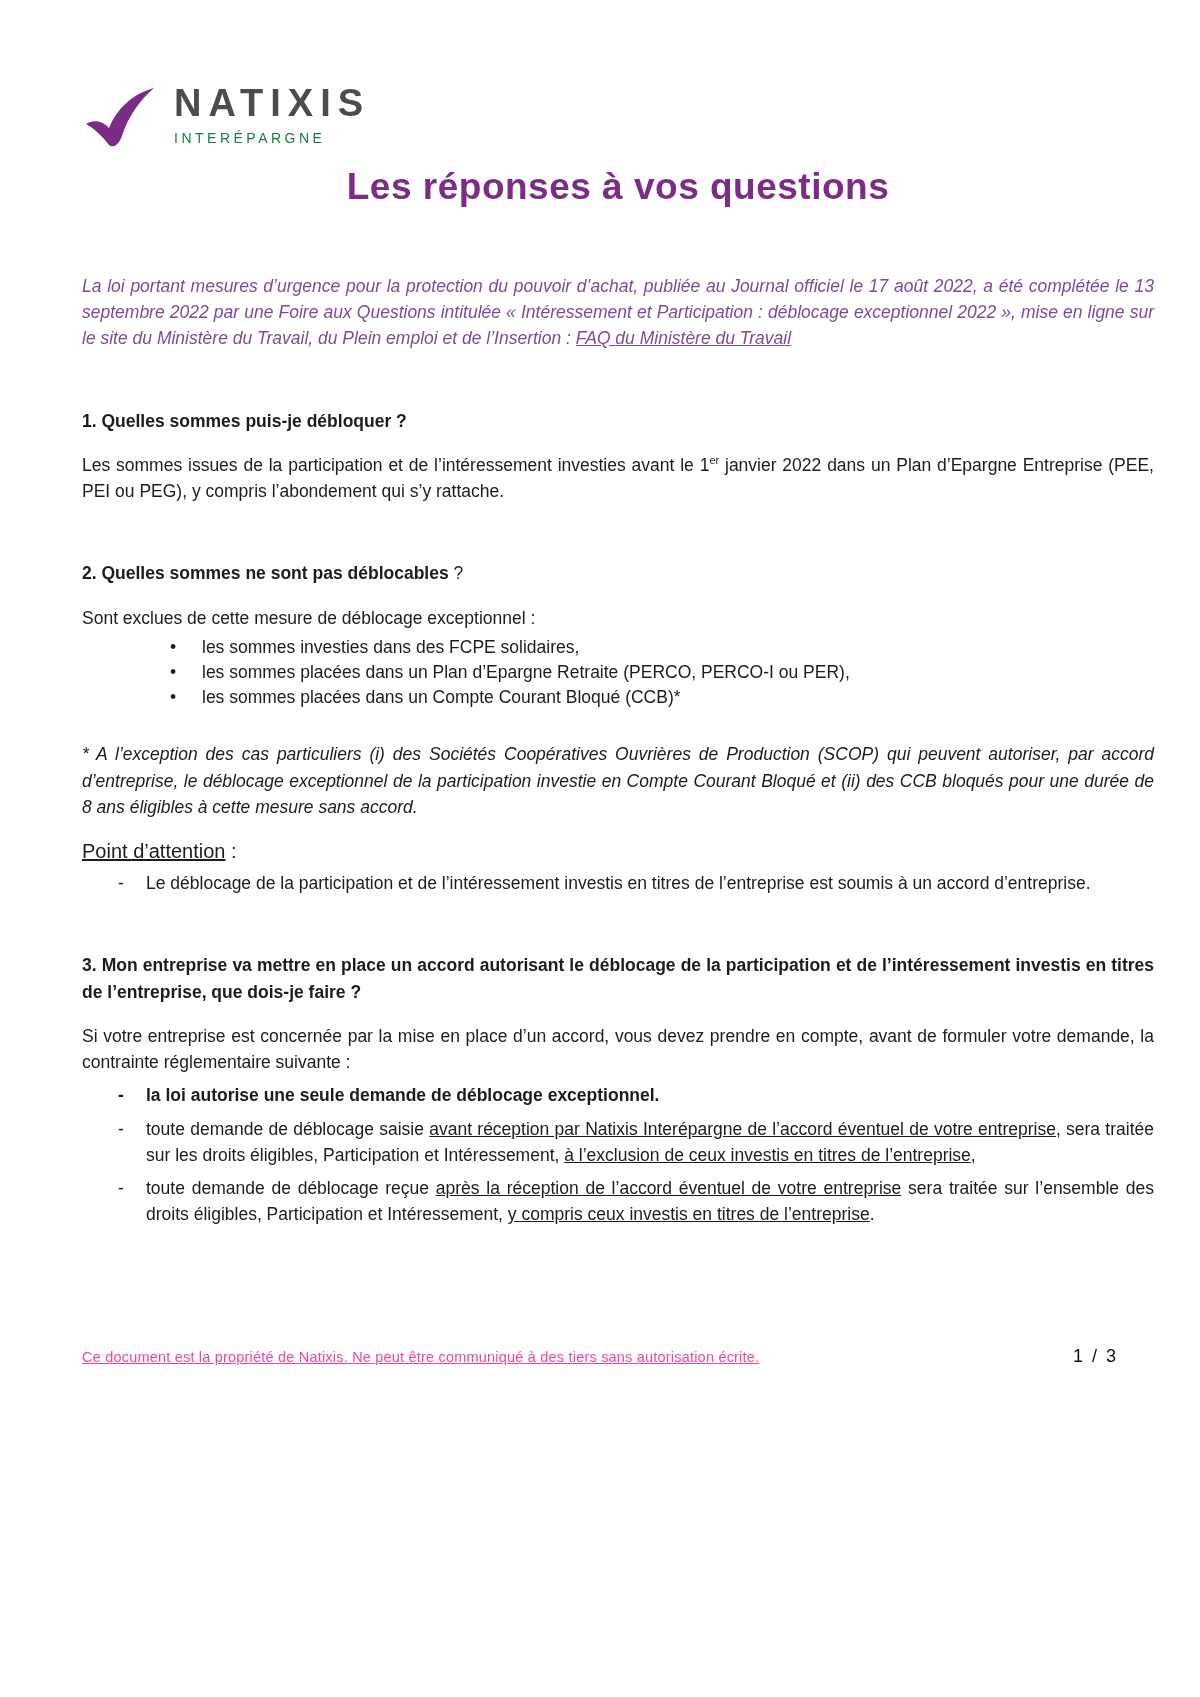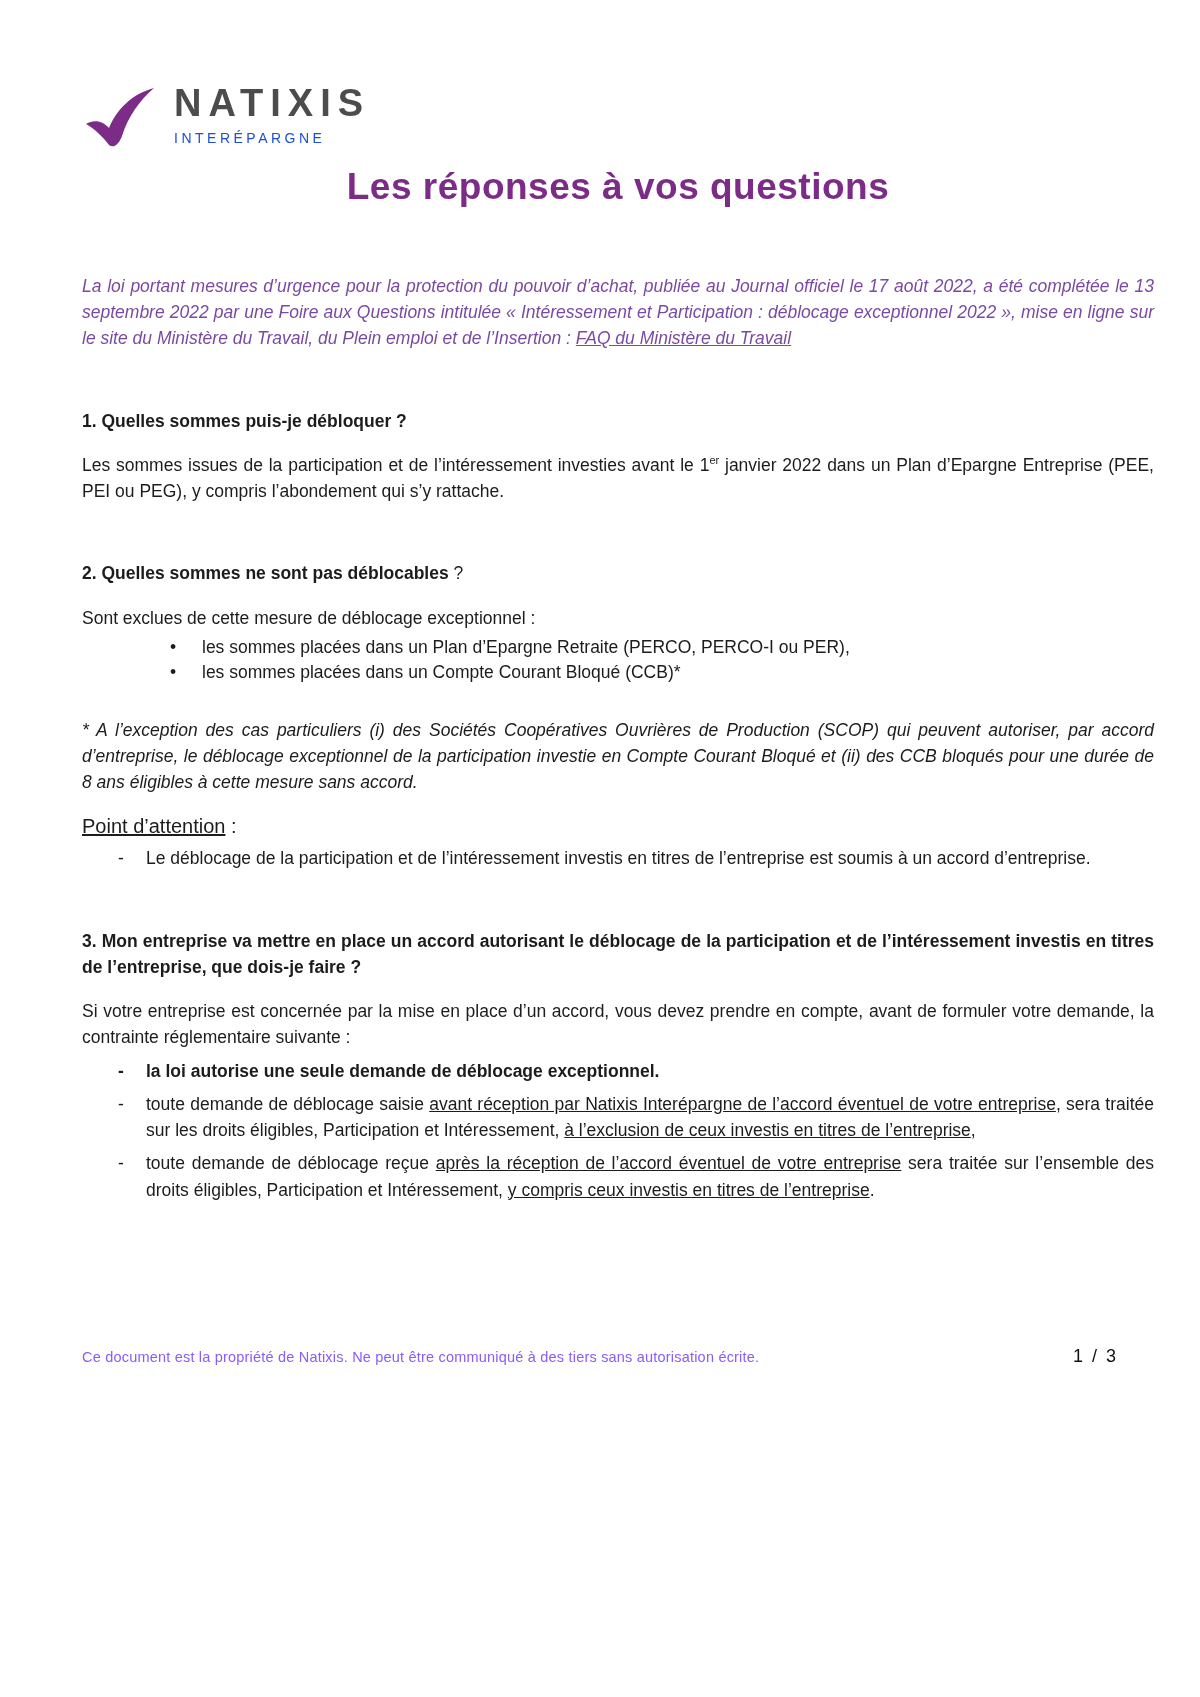--- a/index.html
+++ b/index.html
@@ -20,21 +20,21 @@
 
   
   .logo-row { display: flex; align-items: flex-start; gap: 16px; }
   .logo-mark { display: inline-block; margin-top: 2px; }
   .brand-name {
     font-size: 38px; font-weight: 700; letter-spacing: 7px;
     color: #4c4c4c; line-height: 1.05;
   }
   .brand-division {
     font-size: 14px; font-weight: 400; letter-spacing: 3.5px;
-    color: #1d4ed8; margin-top: 6px;
+    color: #15803d; margin-top: 6px;
   }
 
   
   .doc-title {
     margin-top: 74px; text-align: center;
     font-size: 23px; font-weight: 700; color: #303030;
     letter-spacing: 0.6px;
   }
   .doc-subtitle {
     margin-top: 12px; text-align: center;
@@ -105,21 +105,21 @@
   .dash-item.bold-item { font-weight: 700; }
   .dash-item.bold-item::before { font-weight: 700; }
 
   .consequence { margin-top: 26px; font-size: 17.5px; }
 
   
   .page-footer {
     position: absolute; left: 82px; right: 82px; bottom: 34px;
     display: flex; justify-content: space-between; align-items: baseline;
   }
-  .footer-text { font-size: 14.5px; color: #8b5cf6; letter-spacing: 0.2px; }
+  .footer-text { font-size: 14.5px; color: #ec4899; letter-spacing: 0.2px; text-decoration: underline; }
   .page-number { font-size: 18px; color: #111; letter-spacing: 2px; }
 </style>
 </head>
 <body>
 
 <div class="page">
 
   <header class="logo-row">
     <span class="logo-mark">
       <svg width="76" height="64" viewBox="0 0 76 64" aria-hidden="true">
@@ -136,20 +136,21 @@
 
   <p class="intro"><span>La loi portant mesures d’urgence pour la protection du pouvoir d’achat, publiée au Journal officiel le 17 août 2022, a été complétée le 13 septembre 2022 par une Foire aux Questions intitulée « Intéressement et Participation : déblocage exceptionnel 2022 », mise en ligne sur le site du Ministère du Travail, du Plein emploi et de l’Insertion : </span><a class="intro-link">FAQ du Ministère du Travail</a></p>
 
   <h3 class="q-heading">1. Quelles sommes puis-je débloquer ?</h3>
   <p class="para"><span>Les sommes issues de la participation et de l’intéressement investies avant le 1</span><span class="sup">er</span><span> janvier 2022 dans un Plan d’Epargne Entreprise (PEE, PEI ou PEG), y compris l’abondement qui s’y rattache.</span></p>
 
   <h3 class="q-heading"><span>2. Quelles sommes ne sont pas déblocables</span><span class="regular"> ?</span></h3>
   <p class="para">Sont exclues de cette mesure de déblocage exceptionnel :</p>
 
   <ul class="dot-list">
+    <li class="dot-item"><span>les sommes investies dans des FCPE solidaires,</span></li>
     <li class="dot-item"><span>les sommes placées dans un Plan d’Epargne Retraite (PERCO, PERCO-I ou PER),</span></li>
     <li class="dot-item"><span>les sommes placées dans un Compte Courant Bloqué (CCB)*</span></li>
   </ul>
 
   <p class="footnote">* A l’exception des cas particuliers (i) des Sociétés Coopératives Ouvrières de Production (SCOP) qui peuvent autoriser, par accord d’entreprise, le déblocage exceptionnel de la participation investie en Compte Courant Bloqué et (ii) des CCB bloqués pour une durée de 8 ans éligibles à cette mesure sans accord.</p>
 
   <p class="attention-head"><span class="u">Point d’attention</span><span> :</span></p>
 
   <ul class="dash-list">
     <li class="dash-item"><span>Le déblocage de la participation et de l’intéressement investis en titres de l’entreprise est soumis à un accord d’entreprise.</span></li>

